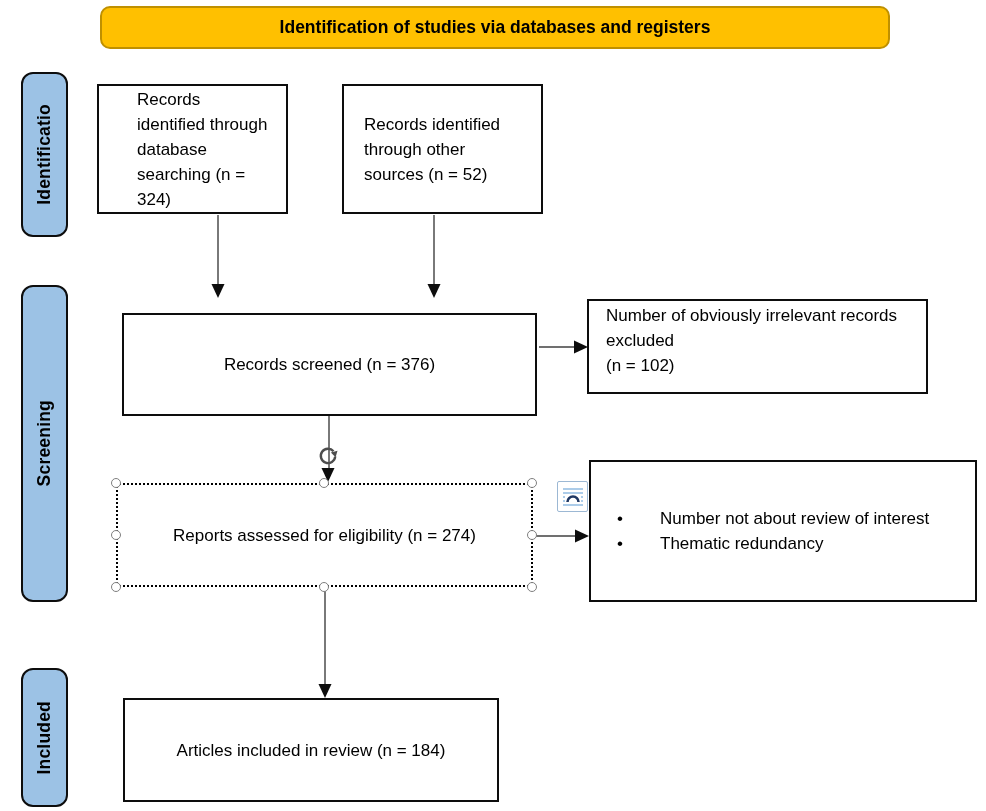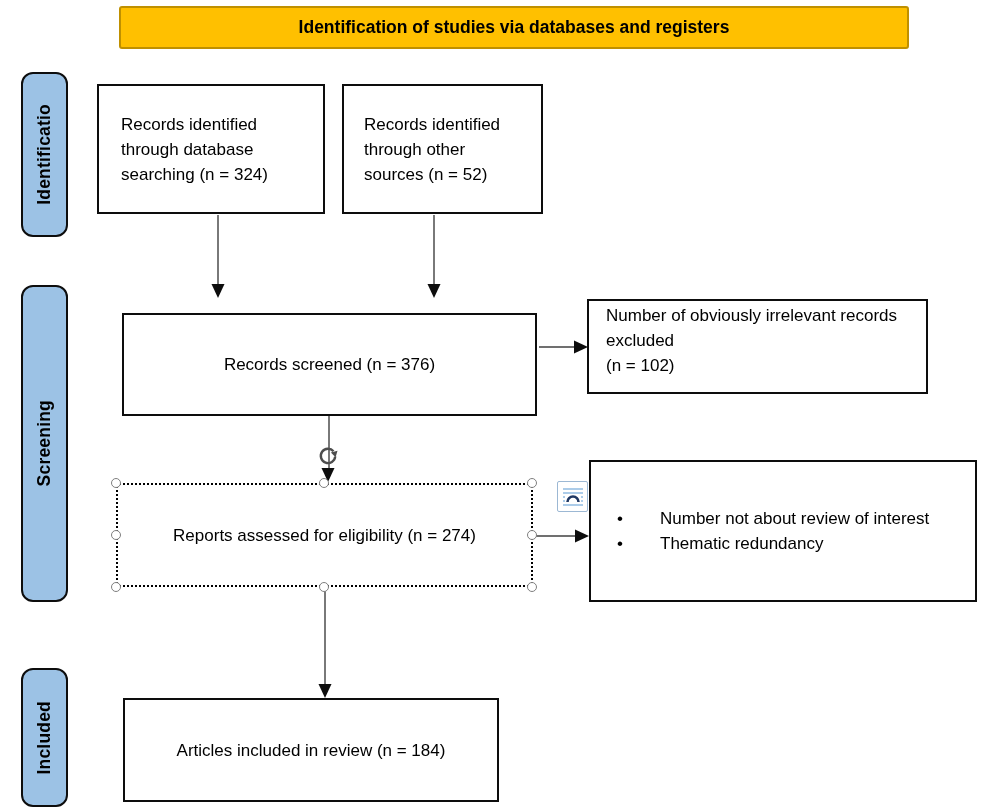--- a/index.html
+++ b/index.html
@@ -1,43 +1,43 @@
 <!DOCTYPE html>
 <html><head>
 <meta charset="utf-8">
 <style>
   html,body{margin:0;padding:0;background:#ffffff;}
   .canvas{
     position:relative;width:986px;height:811px;background:#ffffff;
     font-family:"Liberation Sans",sans-serif;color:#000;overflow:hidden;
   }
   .banner{
-    position:absolute;left:119px;top:6px;width:790px;height:43px;
-    background:#FFC000;border:2.5px solid #BF9000;border-radius:3px;
+    position:absolute;left:100px;top:6px;width:790px;height:43px;
+    background:#FFC000;border:2.5px solid #BF9000;border-radius:10px;
     display:flex;align-items:center;justify-content:center;
     font-weight:bold;font-size:17.5px;box-sizing:border-box;
   }
   .stage{
     position:absolute;background:#9CC2E5;border:2.5px solid #0d0d0d;border-radius:12px;
     display:flex;align-items:center;justify-content:center;box-sizing:border-box;
   }
   .stage span{
     writing-mode:vertical-rl;transform:rotate(180deg);
     font-weight:bold;font-size:17.5px;white-space:nowrap;letter-spacing:.2px;
   }
   .stage.identification{left:21px;top:72px;width:47px;height:165px;}
   .stage.screening{left:21px;top:285px;width:47px;height:317px;}
   .stage.included{left:21px;top:668px;width:47px;height:139px;}
   .fbox{
     position:absolute;background:#ffffff;border:2.5px solid #0d0d0d;box-sizing:border-box;
     display:flex;flex-direction:column;justify-content:center;
     font-size:17px;line-height:25px;
   }
   .fbox.center{align-items:center;text-align:center;}
-  .fbox.db{left:97px;top:84px;width:228px;height:130px;padding:6px 14px 6px 22px;}
+  .fbox.db{left:97px;top:84px;width:191px;height:130px;padding:6px 14px 6px 38px;}
   .fbox.other{left:342px;top:84px;width:201px;height:130px;padding:6px 12px 6px 20px;}
   .fbox.screened{left:122px;top:313px;width:415px;height:103px;}
   .fbox.irrelevant{left:587px;top:299px;width:341px;height:95px;padding:4px 12px 17px 17px;}
   .fbox.assessed{
     left:116px;top:483px;width:417px;height:104px;
     border:2.5px dotted #000000;
   }
   .fbox.excluded{left:589px;top:460px;width:388px;height:142px;padding:6px 10px;}
   .fbox.articles{left:123px;top:698px;width:376px;height:104px;}
   .bullet-row{display:flex;align-items:flex-start;padding-left:16px;}

